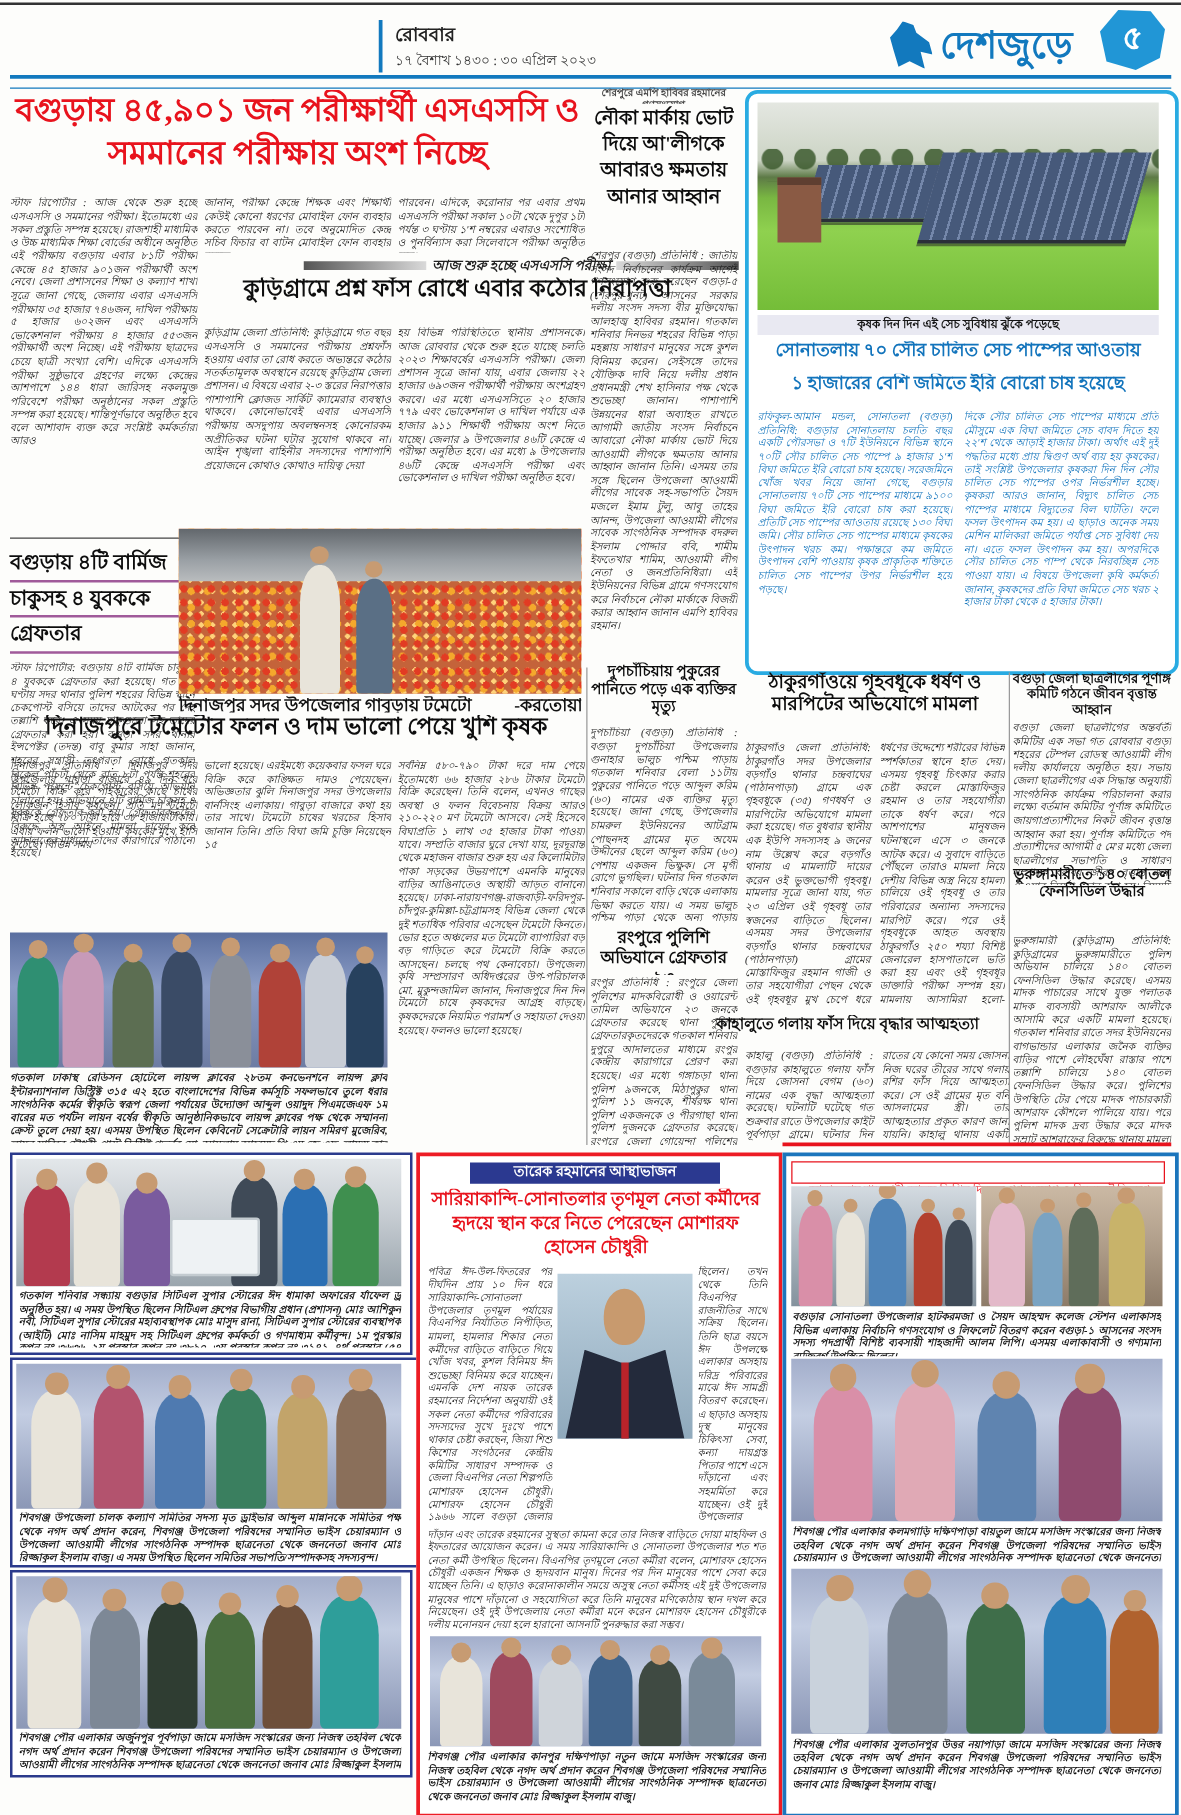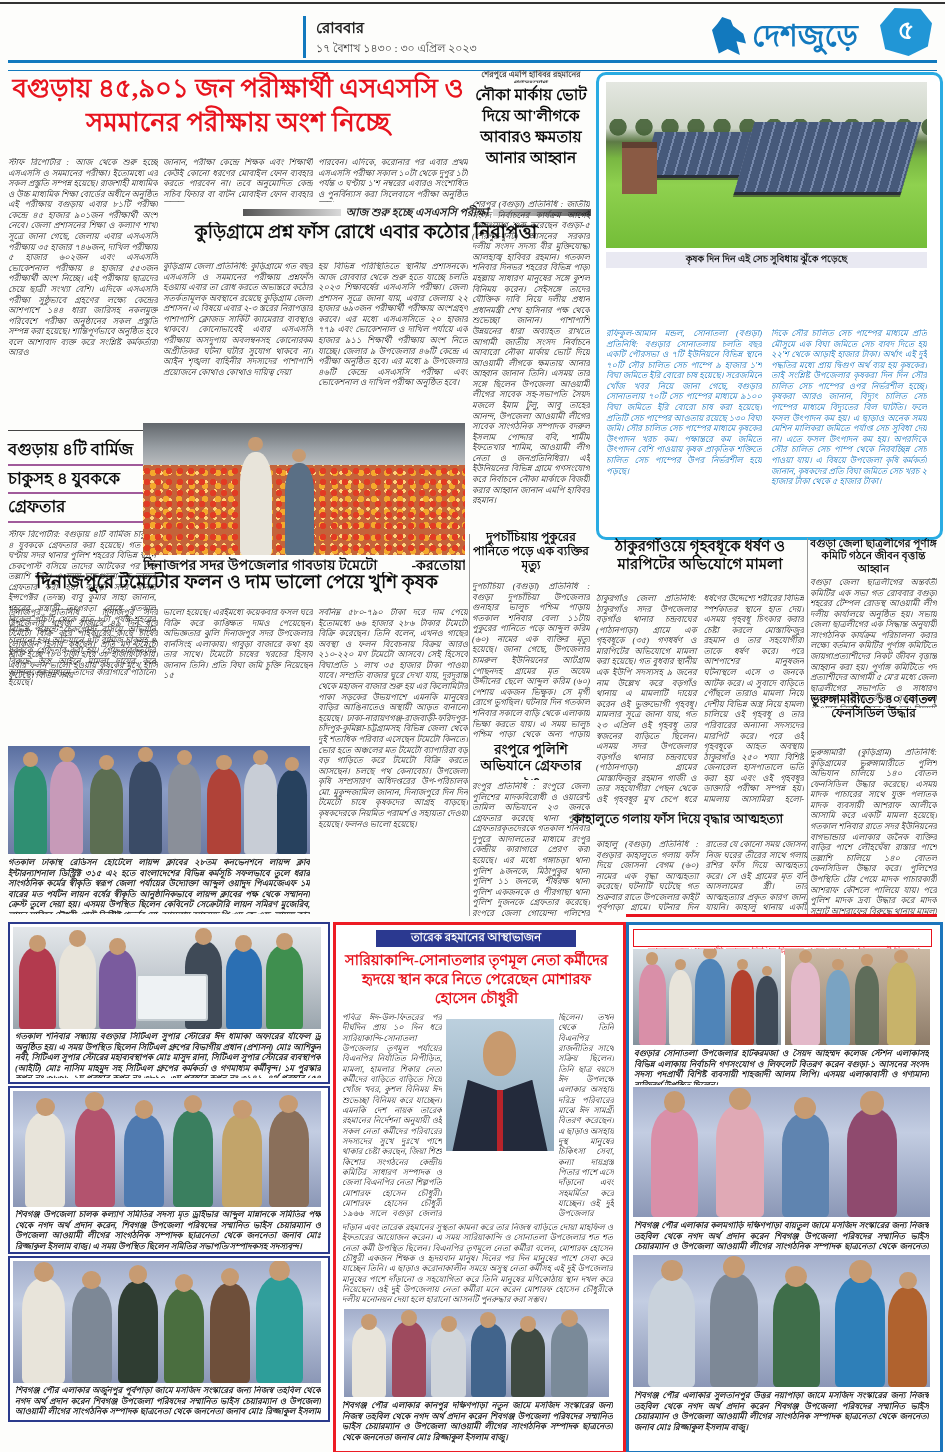--- a/index.html
+++ b/index.html
@@ -80,20 +80,22 @@
   <div class="abs hl" style="left:472px;top:85px;width:118px;height:112px;font-size:15.5px;line-height:1.35;">নৌকা মার্কায় ভোট দিয়ে আ'লীগকে আবারও ক্ষমতায় আনার আহ্বান</div>
   <div class="abs bt" style="left:472px;top:200px;width:118px;height:324px;">শেরপুর (বগুড়া) প্রতিনিধি : জাতীয় সংসদ নির্বাচনের কার্যক্রম আগেই গণসংযোগ শুরু করেছেন বগুড়া-৫ (শেরপুর-ধুনট) আসনের সরকার দলীয় সংসদ সদস্য বীর মুক্তিযোদ্ধা আলহাজ্ব হাবিবর রহমান। গতকাল শনিবার দিনভর শহরের বিভিন্ন পাড়া মহল্লায় সাধারণ মানুষের সঙ্গে কুশল বিনিময় করেন। সেইসঙ্গে তাদের যৌক্তিক দাবি নিয়ে দলীয় প্রধান প্রধানমন্ত্রী শেখ হাসিনার পক্ষ থেকে শুভেচ্ছা জানান। পাশাপাশি উন্নয়নের ধারা অব্যাহত রাখতে আগামী জাতীয় সংসদ নির্বাচনে আবারো নৌকা মার্কায় ভোট দিয়ে আওয়ামী লীগকে ক্ষমতায় আনার আহ্বান জানান তিনি। এসময় তার সঙ্গে ছিলেন উপজেলা আওয়ামী লীগের সাবেক সহ-সভাপতি সৈয়দ মজলে ইমাম টুলু, আবু তাহের আনন্দ, উপজেলা আওয়ামী লীগের সাবেক সাংগঠনিক সম্পাদক বদরুল ইসলাম পোদ্দার ববি, শামীম ইফতেখার শামিম, আওয়ামী লীগ নেতা ও জনপ্রতিনিধিরা। এই ইউনিয়নের বিভিন্ন গ্রামে গণসংযোগ করে নির্বাচনে নৌকা মার্কাকে বিজয়ী করার আহ্বান জানান এমপি হাবিবর রহমান।</div>
 
   <div class="abs boxblue" style="left:596px;top:72px;width:341px;height:462px;">
     <div class="photo solar" style="left:7px;top:7px;width:321px;height:166px;">
       <i class="sp-panel" style="left:13%;top:30%;width:33%;height:26%;"></i>
       <i class="sp-panel" style="left:43%;top:24%;width:52%;height:42%;"></i>
       <i class="sp-hut" style="left:5%;top:36%;width:11%;height:28%;"></i>
     </div>
     <div class="abs" style="left:7px;top:177px;width:321px;height:16px;background:#e9e9f2;text-align:center;font-size:9.5px;font-weight:bold;">কৃষক দিন দিন এই সেচ সুবিধায় ঝুঁকে পড়েছে</div>
+    <div class="abs hl bluetxt nw" style="left:4px;top:198px;width:327px;height:26px;font-size:14.5px;">সোনাতলায় ৭০ সৌর চালিত সেচ পাম্পের আওতায়</div>
+    <div class="abs hl bluetxt nw" style="left:4px;top:224px;width:327px;height:26px;font-size:14.5px;">১ হাজারের বেশি জমিতে ইরি বোরো চাষ হয়েছে</div>
     <div class="abs bt" style="left:7px;top:254px;width:156px;height:196px;color:#1274bc;">রফিকুল-আমান মন্ডল, সোনাতলা (বগুড়া) প্রতিনিধি: বগুড়ার সোনাতলায় চলতি বছর একটি পৌরসভা ও ৭টি ইউনিয়নে বিভিন্ন স্থানে ৭০টি সৌর চালিত সেচ পাম্পে ৯ হাজার ১'শ বিঘা জমিতে ইরি বোরো চাষ হয়েছে। সরেজমিনে খোঁজ খবর নিয়ে জানা গেছে, বগুড়ার সোনাতলায় ৭০টি সেচ পাম্পের মাধ্যমে ৯১০০ বিঘা জমিতে ইরি বোরো চাষ করা হয়েছে। প্রতিটি সেচ পাম্পের আওতায় রয়েছে ১৩০ বিঘা জমি। সৌর চালিত সেচ পাম্পের মাধ্যমে কৃষকের উৎপাদন খরচ কম। পক্ষান্তরে কম জমিতে উৎপাদন বেশি পাওয়ায় কৃষক প্রাকৃতিক শক্তিতে চালিত সেচ পাম্পের উপর নির্ভরশীল হয়ে পড়ছে।</div>
     <div class="abs bt" style="left:172px;top:254px;width:156px;height:196px;color:#1274bc;">দিকে সৌর চালিত সেচ পাম্পের মাধ্যমে প্রতি মৌসুমে এক বিঘা জমিতে সেচ বাবদ দিতে হয় ২২'শ থেকে আড়াই হাজার টাকা। অর্থাৎ এই দুই পদ্ধতির মধ্যে প্রায় দ্বিগুণ অর্থ ব্যয় হয় কৃষকের। তাই সংশ্লিষ্ট উপজেলার কৃষকরা দিন দিন সৌর চালিত সেচ পাম্পের ওপর নির্ভরশীল হচ্ছে। কৃষকরা আরও জানান, বিদ্যুৎ চালিত সেচ পাম্পের মাধ্যমে বিদ্যুতের বিল ঘাটতি। ফলে ফসল উৎপাদন কম হয়। এ ছাড়াও অনেক সময় মেশিন মালিকরা জমিতে পর্যাপ্ত সেচ সুবিধা দেয় না। এতে ফসল উৎপাদন কম হয়। অপরদিকে সৌর চালিত সেচ পাম্প থেকে নিরবচ্ছিন্ন সেচ পাওয়া যায়। এ বিষয়ে উপজেলা কৃষি কর্মকর্তা জানান, কৃষকদের প্রতি বিঘা জমিতে সেচ খরচ ২ হাজার টাকা থেকে ৫ হাজার টাকা।</div>
   </div>
 
   <div class="abs" style="left:8px;top:430px;width:140px;height:1px;background:#444;"></div>
   <div class="abs" style="left:8px;top:437px;width:148px;height:86px;font-weight:bold;font-size:16.5px;line-height:1.55;color:#0d0d0d;">
     <span style="display:block;border-bottom:2px solid #a05a9a;padding-bottom:1px;">বগুড়ায় ৪টি বার্মিজ</span>
     <span style="display:block;border-bottom:2px solid #a05a9a;padding-bottom:1px;">চাকুসহ ৪ যুবককে</span>
     <span style="display:block;border-bottom:2px solid #a05a9a;padding-bottom:1px;">গ্রেফতার</span>
   </div>
@@ -148,21 +150,21 @@
       <i class="p" style="left:15%;width:12%;height:84%;--c:#e8e4da;"></i>
       <i class="p" style="left:28%;width:12%;height:78%;--c:#7a5b9e;"></i>
       <i class="p" style="left:56%;width:12%;height:86%;--c:#3f4a57;"></i>
       <i class="p" style="left:69%;width:12%;height:80%;--c:#2b6fb3;"></i>
       <i class="p" style="left:82%;width:12%;height:82%;--c:#3f8f4f;"></i>
       <i style="position:absolute;left:40%;bottom:8%;width:22%;height:42%;background:#eef2f4;border:2px solid #c3cbd0;border-radius:3px;"></i>
     </div>
     <div class="abs bt" style="left:5px;top:108px;width:306px;height:46px;font-weight:bold;">গতকাল শনিবার সন্ধ্যায় বগুড়ার সিটিএল সুপার স্টোরের ঈদ ধামাকা অফারের র্যাফেল ড্র অনুষ্ঠিত হয়। এ সময় উপস্থিত ছিলেন সিটিএল গ্রুপের বিভাগীয় প্রধান (প্রশাসন) মোঃ আশিকুন নবী, সিটিএল সুপার স্টোরের মহাব্যবস্থাপক মোঃ মাসুদ রানা, সিটিএল সুপার স্টোরের ব্যবস্থাপক (আইটি) মোঃ নাসিম মাহমুদ সহ সিটিএল গ্রুপের কর্মকর্তা ও গণমাধ্যম কর্মীবৃন্দ। ১ম পুরস্কার কুপন নং-৩৬৩৬, ২য় পুরস্কার কুপন নং-৩৮৯০, ৩য় পুরস্কার কুপন নং-৩১৪১, ৪র্থ পুরস্কার (৫৪ টি) কুপন নং-৩১৭৫, ৩১৪৩, ০১৫১, ৩৬৮৪। র্যাফেল ড্র অনুষ্ঠানটি ফেসবুকের মাধ্যমে সরাসরি দেখানো হয়।</div>
   </div>
 
-  <div class="abs framenavy" style="left:8px;top:1086px;width:318px;height:164px;">
+  <div class="abs framenavy" style="left:8px;top:1086px;width:318px;height:164px;padding-left:48px;">
     <div class="photo indoor" style="left:3px;top:3px;width:308px;height:116px;">
       <i class="p" style="left:4%;width:13%;height:82%;--c:#e8e4da;"></i>
       <i class="p" style="left:20%;width:13%;height:86%;--c:#b3536e;"></i>
       <i class="p" style="left:36%;width:13%;height:80%;--c:#4f7ab0;"></i>
       <i class="p" style="left:52%;width:13%;height:84%;--c:#3a7f5f;"></i>
       <i class="p" style="left:68%;width:13%;height:80%;--c:#c2a46a;"></i>
       <i class="p" style="left:83%;width:13%;height:84%;--c:#8a6f5a;"></i>
     </div>
     <div class="abs bt" style="left:5px;top:122px;width:306px;height:40px;font-weight:bold;">শিবগঞ্জ উপজেলা চালক কল্যাণ সমিতির সদস্য মৃত ড্রাইভার আব্দুল মান্নানকে সমিতির পক্ষ থেকে নগদ অর্থ প্রদান করেন, শিবগঞ্জ উপজেলা পরিষদের সম্মানিত ভাইস চেয়ারম্যান ও উপজেলা আওয়ামী লীগের সাংগঠনিক সম্পাদক ছাত্রনেতা থেকে জননেতা জনাব মোঃ রিজ্জাকুল ইসলাম বাজু। এ সময় উপস্থিত ছিলেন সমিতির সভাপতি/সম্পাদকসহ সদস্যবৃন্দ।</div>
   </div>

